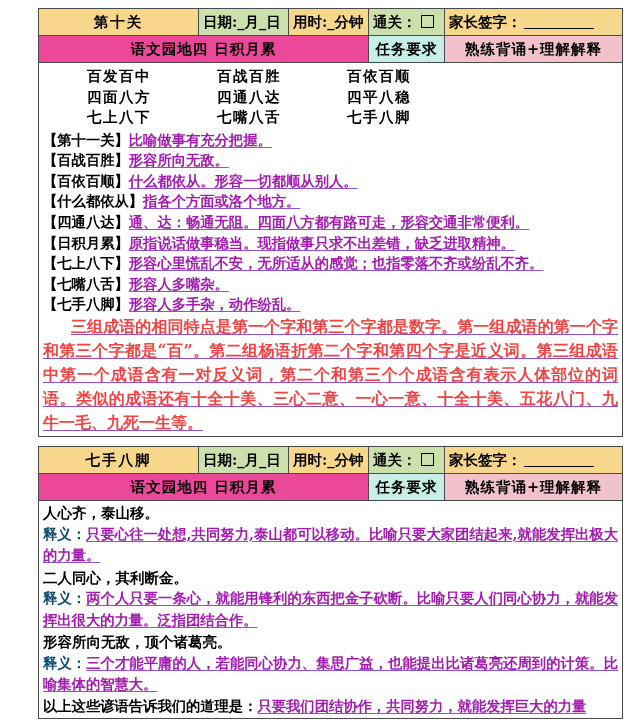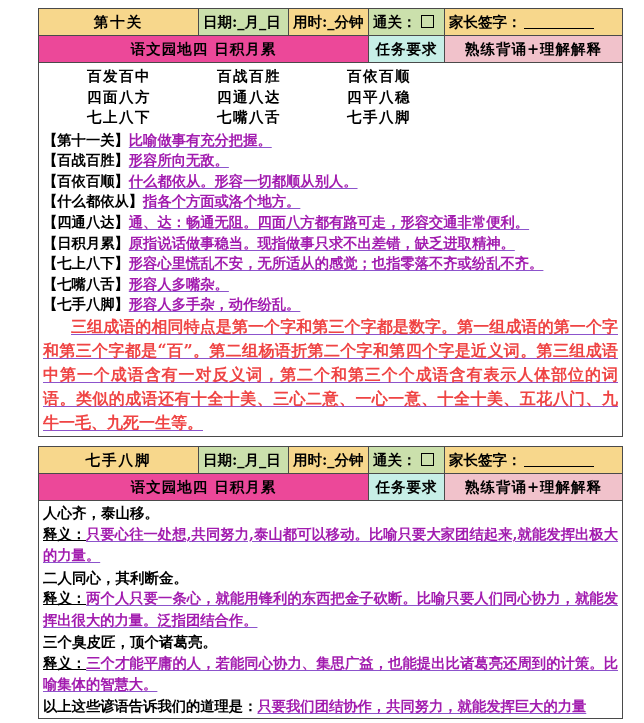--- a/index.html
+++ b/index.html
@@ -170,22 +170,21 @@
     font-weight: bold;
     color: #000;
   }
   .shiyi-line {
     font-size: 14.3px;
     line-height: 1.5;
     text-align: justify;
     font-weight: bold;
   }
   .shiyi-label {
-    color: #000000;
-    text-decoration: underline;
+    color: #0c4a6e;
   }
   .conclusion-line {
     font-size: 14.3px;
     line-height: 1.5;
     font-weight: bold;
     color: #000;
   }
 
   .gap {
     height: 9px;
@@ -280,21 +279,21 @@
     </tr>
     <tr>
       <td class="body-cell" colspan="5">
 
         <div class="proverb-line">人心齐，泰山移。</div>
         <div class="shiyi-line"><span class="shiyi-label">释义：</span><span class="ink">只要心往一处想,共同努力,泰山都可以移动。比喻只要大家团结起来,就能发挥出极大的力量。</span></div>
 
         <div class="proverb-line">二人同心，其利断金。</div>
         <div class="shiyi-line"><span class="shiyi-label">释义：</span><span class="ink">两个人只要一条心，就能用锋利的东西把金子砍断。比喻只要人们同心协力，就能发挥出很大的力量。泛指团结合作。</span></div>
 
-        <div class="proverb-line">三个臭皮匠，顶个诸葛亮。</div>
+        <div class="proverb-line">形容所向无敌，顶个诸葛亮。</div>
         <div class="shiyi-line"><span class="shiyi-label">释义：</span><span class="ink">三个才能平庸的人，若能同心协力、集思广益，也能提出比诸葛亮还周到的计策。比喻集体的智慧大。</span></div>
 
         <div class="conclusion-line"><span>以上这些谚语告诉我们的道理是：</span><span class="ink">只要我们团结协作，共同努力，就能发挥巨大的力量</span></div>
 
       </td>
     </tr>
   </tbody>
     </table>
 
   <div class="gap"></div>

